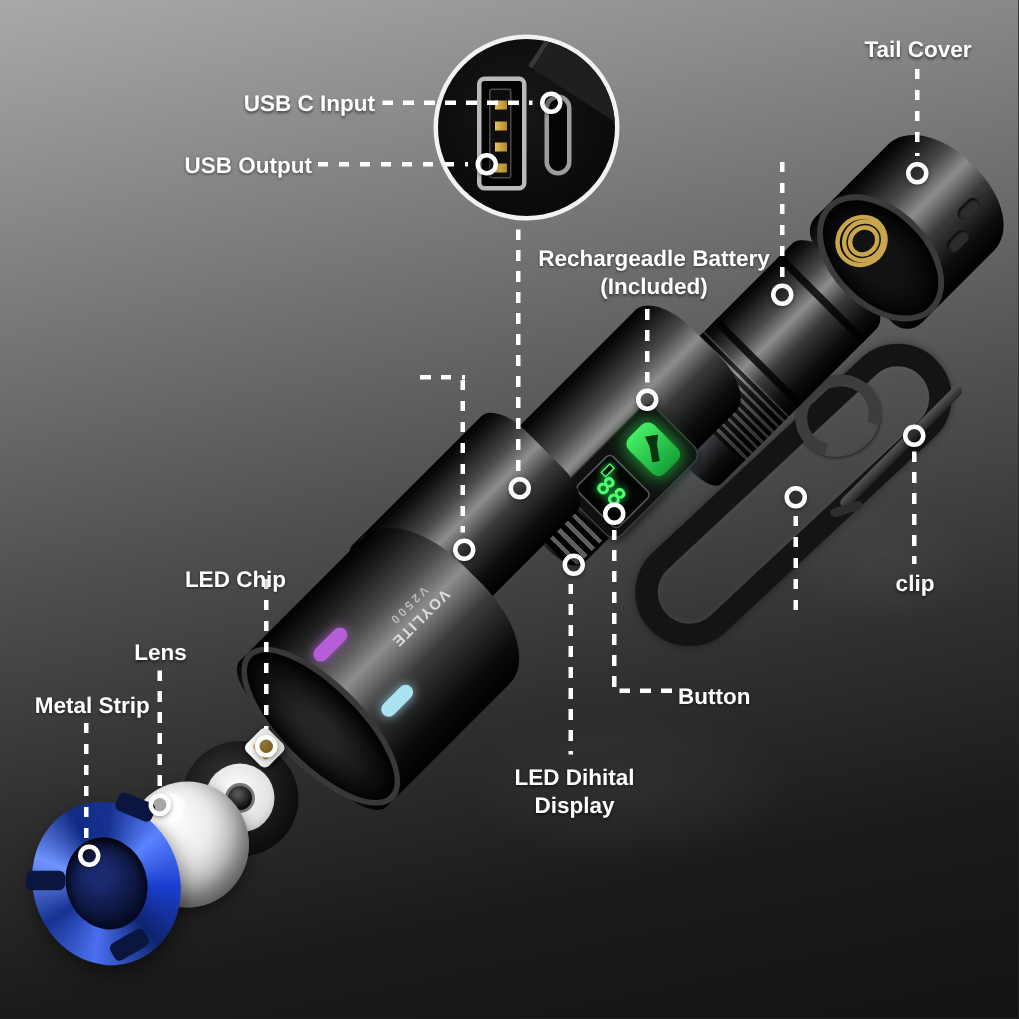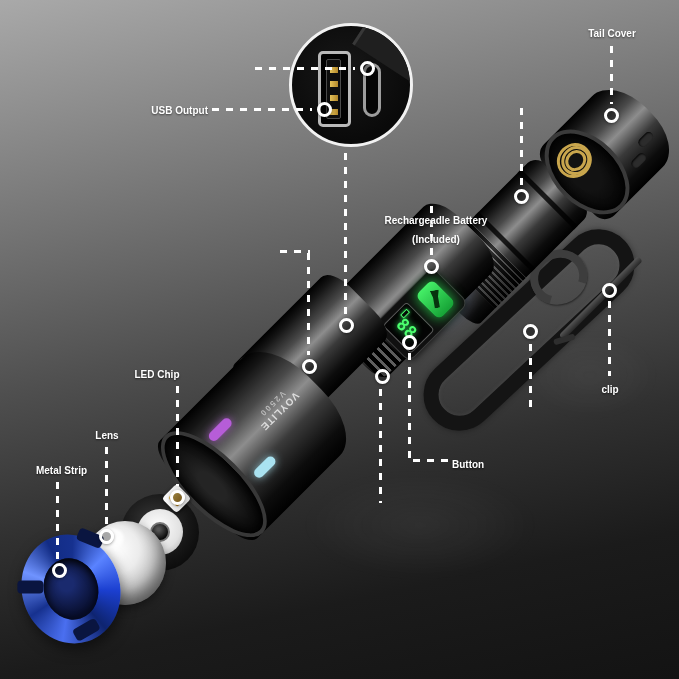--- a/index.html
+++ b/index.html
@@ -9,21 +9,21 @@
     background: linear-gradient(168deg, #a9a9a9 0%, #8f8f8f 14%, #717171 30%, #4f4f4f 48%, #303030 66%, #1b1b1b 82%, #131313 100%);
     font-family:"Liberation Sans", sans-serif;
   }
   
   .part { position:absolute; transform:rotate(-45deg); }
   .cyl {
     position:absolute; inset:0;
     background: linear-gradient(180deg,#000 0%,#141414 10%,#4a4a4a 30%,#8d8d8d 45%,#3a3a3a 63%,#0c0c0c 86%,#000 100%);
   }
   
-  .lbl { position:absolute; color:#fff; font-weight:bold; font-size:10px; line-height:19px;
+  .lbl { position:absolute; color:#fff; font-weight:bold; font-size:15px; line-height:19px;
          text-shadow:0 1px 2px rgba(0,0,0,.55); white-space:nowrap; z-index:40; }
   .ctr { text-align:center; white-space:normal; }
   .vd { position:absolute; width:3px; z-index:38;
         background-image:repeating-linear-gradient(180deg,#fff 0 7px,transparent 7px 14px); }
   .hd { position:absolute; height:3px; z-index:38;
         background-image:repeating-linear-gradient(90deg,#fff 0 7px,transparent 7px 14px); }
   .ring { position:absolute; width:15px; height:15px; border:3.5px solid #fff; border-radius:50%;
           background:rgba(10,10,10,.35); z-index:39; box-shadow:0 1px 3px rgba(0,0,0,.4); }
   
   .inset { position:absolute; left:289px; top:23px; width:124px; height:124px; border-radius:50%;
@@ -228,49 +228,50 @@
     <div class="usba">
       <div class="tongue"></div>
       <div class="pin" style="top:13px;"></div>
       <div class="pin" style="top:27px;"></div>
       <div class="pin" style="top:41px;"></div>
       <div class="pin" style="top:55px;"></div>
     </div>
     <div class="usbc"></div>
   </div>
 
+  <div class="lbl" style="left:140px; top:60px; width:110px; text-align:right;">USB C Input</div>
   <div class="hd" style="left:255px; top:67px; width:100px;"></div>
   <div class="ring" style="left:360px; top:61px;"></div>
 
   <div class="lbl" style="left:100px; top:101px; width:108px; text-align:right;">USB Output</div>
   <div class="hd" style="left:212px; top:108px; width:100px;"></div>
   <div class="ring" style="left:317px; top:102px;"></div>
 
   <div class="vd" style="left:344px; top:153px; height:161px;"></div>
   <div class="ring" style="left:339px; top:318px;"></div>
 
   <div class="lbl ctr" style="left:562px; top:24px; width:100px;">Tail Cover</div>
   <div class="vd" style="left:610px; top:46px; height:58px;"></div>
   <div class="ring" style="left:604px; top:108px;"></div>
 
   <div class="vd" style="left:520px; top:108px; height:77px;"></div>
   <div class="ring" style="left:514px; top:189px;"></div>
 
-  <div class="lbl ctr" style="left:336px; top:163px; width:200px;margin-top:48px;">
+  <div class="lbl ctr" style="left:336px; top:163px; width:200px;">
     <span>Rechargeadle Battery</span><br>
     <span>(Included)</span>
   </div>
   <div class="vd" style="left:430px; top:206px; height:49px;"></div>
   <div class="ring" style="left:424px; top:259px;"></div>
 
   <div class="hd" style="left:280px; top:250px; width:30px;"></div>
   <div class="vd" style="left:307px; top:253px; height:102px;"></div>
   <div class="ring" style="left:302px; top:359px;"></div>
 
-  <div class="lbl ctr" style="left:107px; top:365px; width:100px;text-align:center;">LED Chip</div>
+  <div class="lbl ctr" style="left:107px; top:377px; width:100px;text-align:center;">LED Chip</div>
   <div class="vd" style="left:176px; top:386px; height:100px;"></div>
   <div class="ring" style="left:170px; top:490px;"></div>
 
   <div class="lbl ctr" style="left:72px; top:426px; width:70px;text-align:center;">Lens</div>
   <div class="vd" style="left:105px; top:447px; height:78px;"></div>
   <div class="ring" style="left:99px; top:529px;"></div>
 
   <div class="lbl ctr" style="left:14px; top:461px; width:95px;">Metal Strip</div>
   <div class="vd" style="left:56px; top:482px; height:77px;"></div>
   <div class="ring" style="left:52px; top:563px;"></div>
@@ -280,16 +281,20 @@
   <div class="ring" style="left:602px; top:283px;"></div>
 
   <div class="vd" style="left:529px; top:344px; height:70px;"></div>
   <div class="ring" style="left:523px; top:324px;"></div>
 
   <div class="lbl" style="left:452px; top:455px;">Button</div>
   <div class="vd" style="left:408px; top:353px; height:106px;"></div>
   <div class="hd" style="left:413px; top:459px; width:35px;"></div>
   <div class="ring" style="left:402px; top:335px;"></div>
 
+  <div class="lbl ctr" style="left:323px; top:509px; width:120px;">
+    <span>LED Dihital</span><br>
+    <span>Display</span>
+  </div>
   <div class="vd" style="left:379px; top:389px; height:114px;"></div>
   <div class="ring" style="left:375px; top:369px;"></div>
 
 </div>
 
 </body></html>

